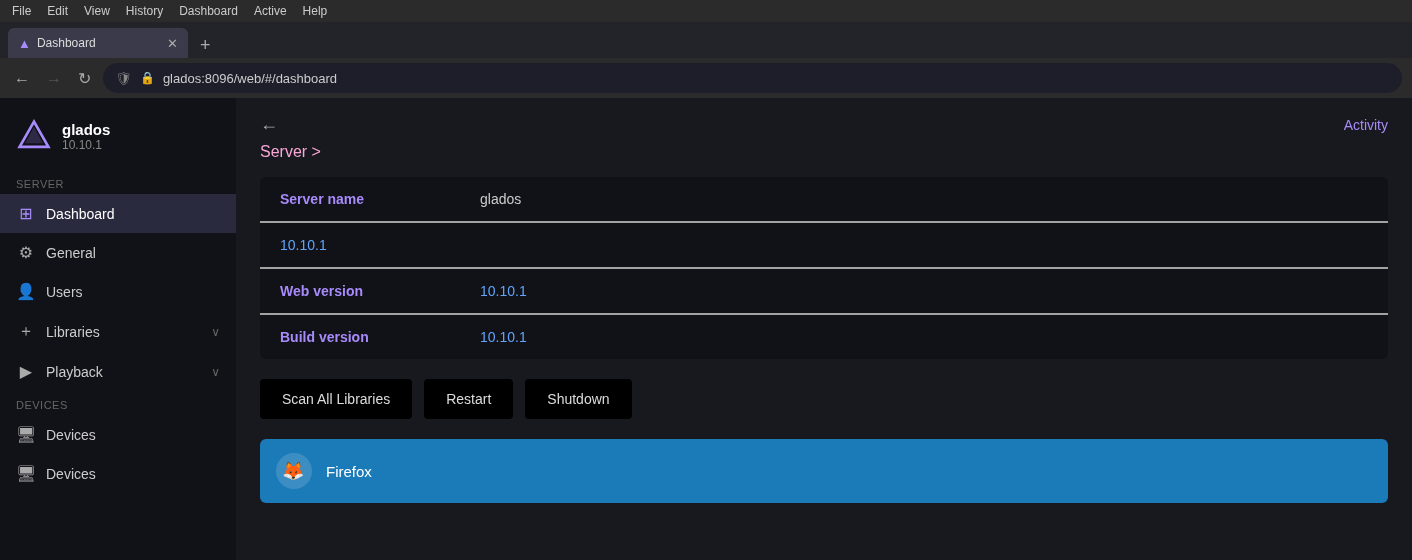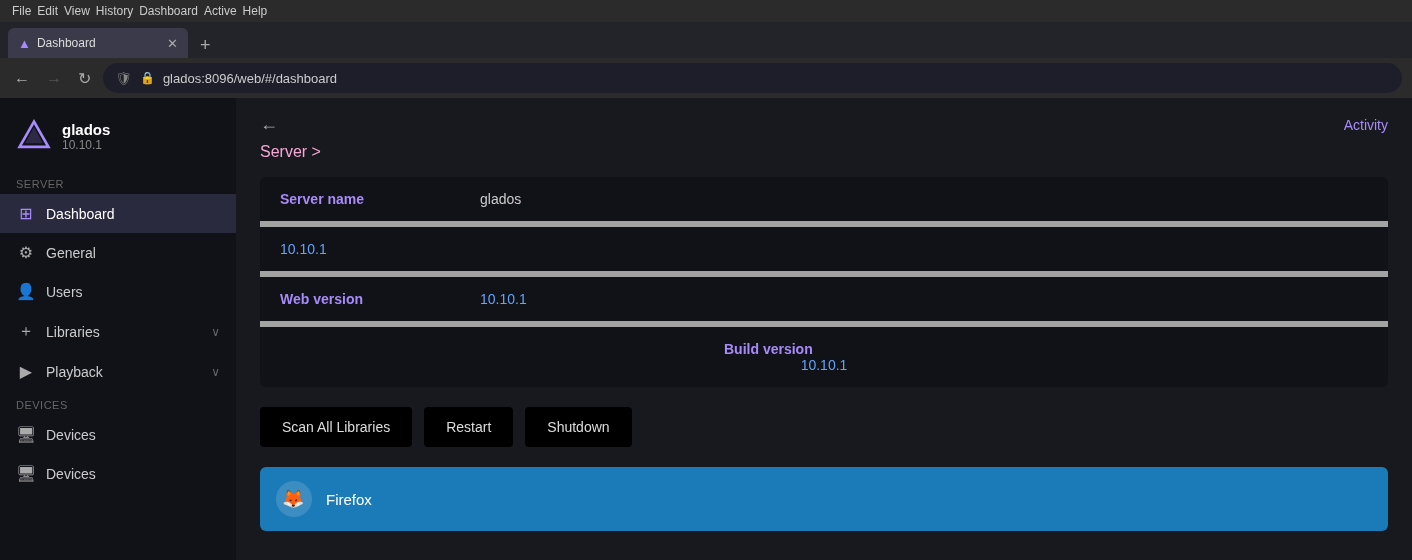--- a/index.html
+++ b/index.html
@@ -12,21 +12,21 @@
       overflow: hidden;
       display: flex;
       flex-direction: column;
     }
 
     
     .browser-menu-bar {
       background: #2b2b2b;
       display: flex;
       align-items: center;
-      gap: 6px;
+      gap: 16px;
       padding: 2px 12px;
       height: 22px;
       font-size: 12px;
       color: #ccc;
     }
     .browser-menu-bar span {
       cursor: pointer;
     }
 
     .browser-tab-bar {
@@ -222,23 +222,23 @@
     .info-card {
       background: #111118;
       margin: 0 24px;
       border-radius: 6px;
       overflow: hidden;
     }
     .info-row {
       display: flex;
       align-items: center;
       padding: 14px 20px;
-      border-bottom: 6px solid #a3a3a3;
-    }
-    .info-row:last-child { border-bottom: none; flex-direction: column; }
+      border-bottom: 2px solid #a3a3a3;
+    }
+    .info-row:last-child { border-bottom: none; }
     .info-label {
       font-size: 14px;
       font-weight: 600;
       color: #a78bfa;
       width: 200px;
     }
     .info-value {
       font-size: 14px;
       color: #ccc;
     }

